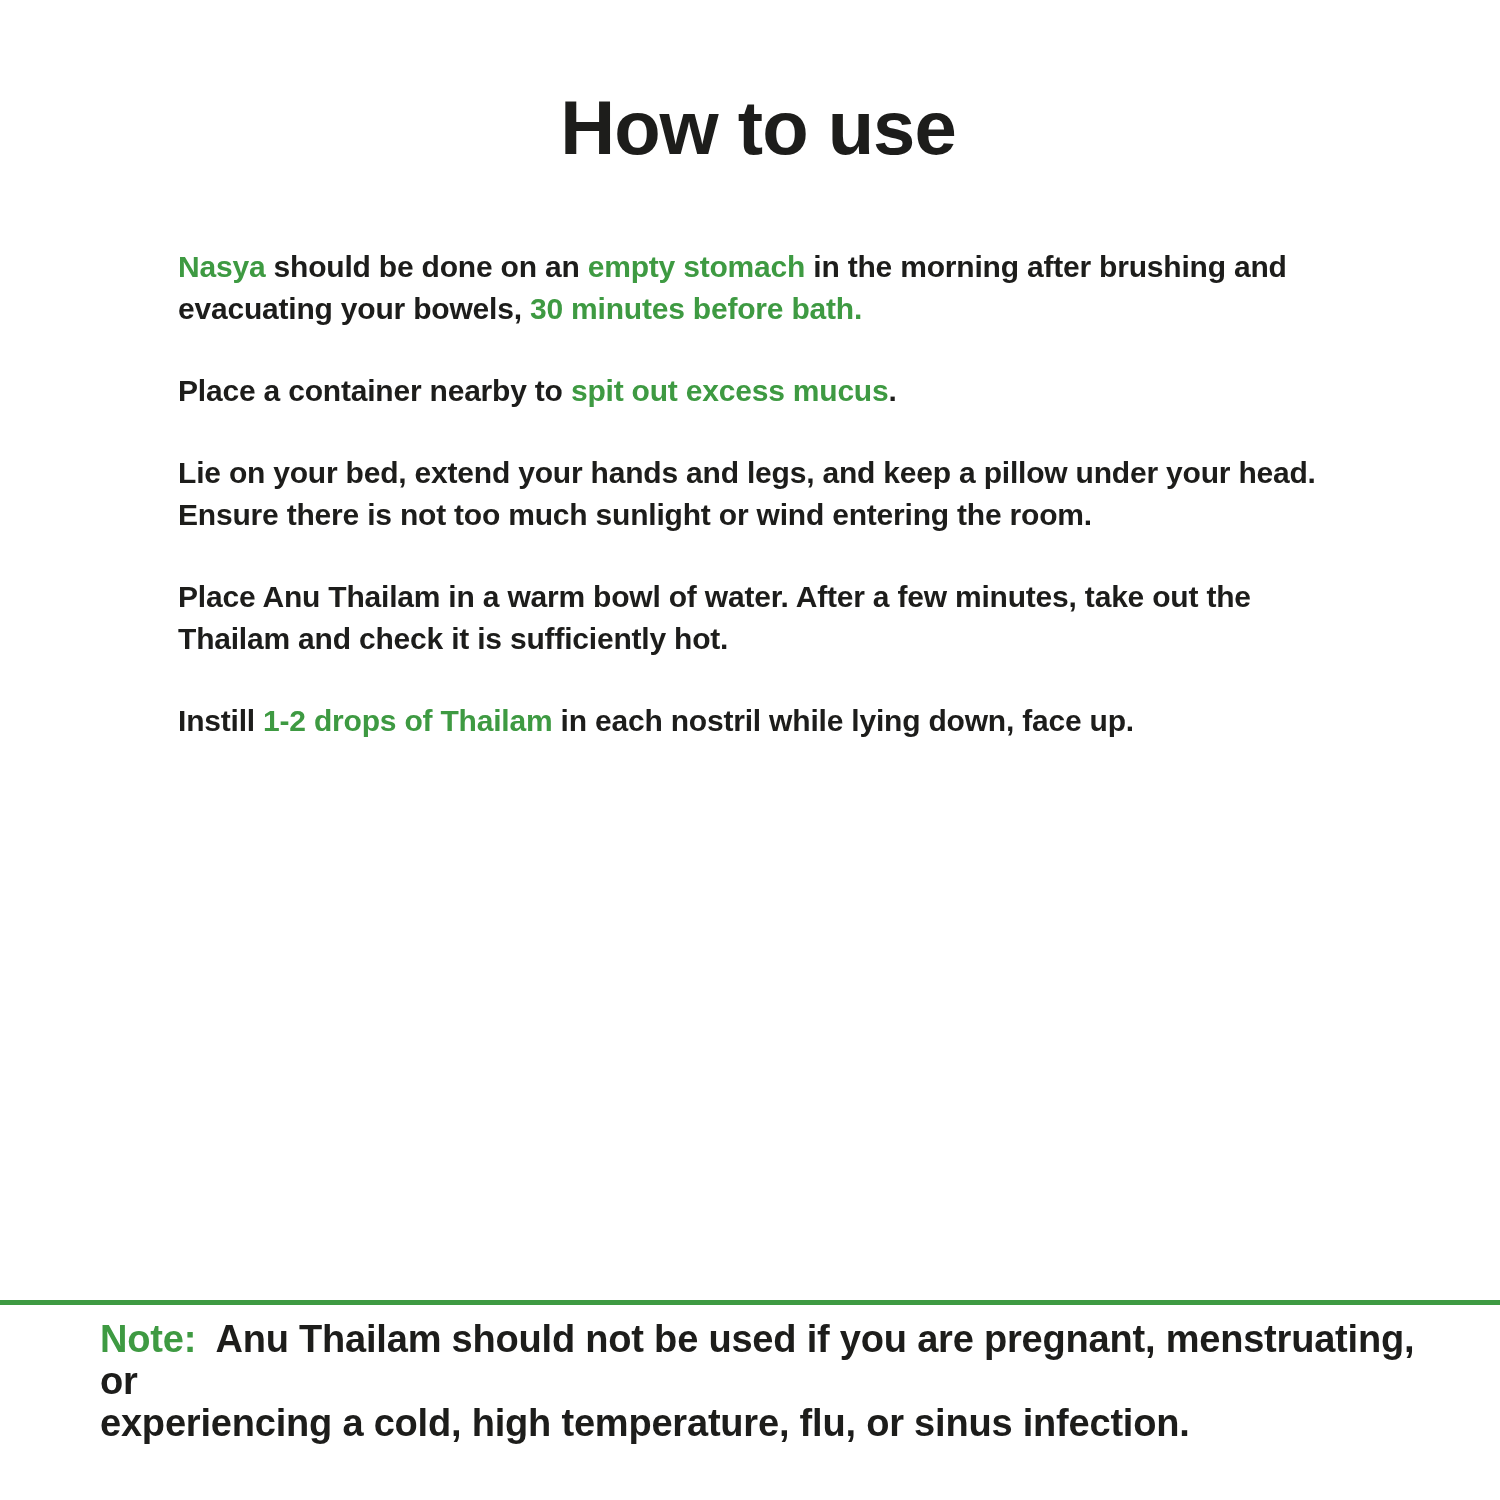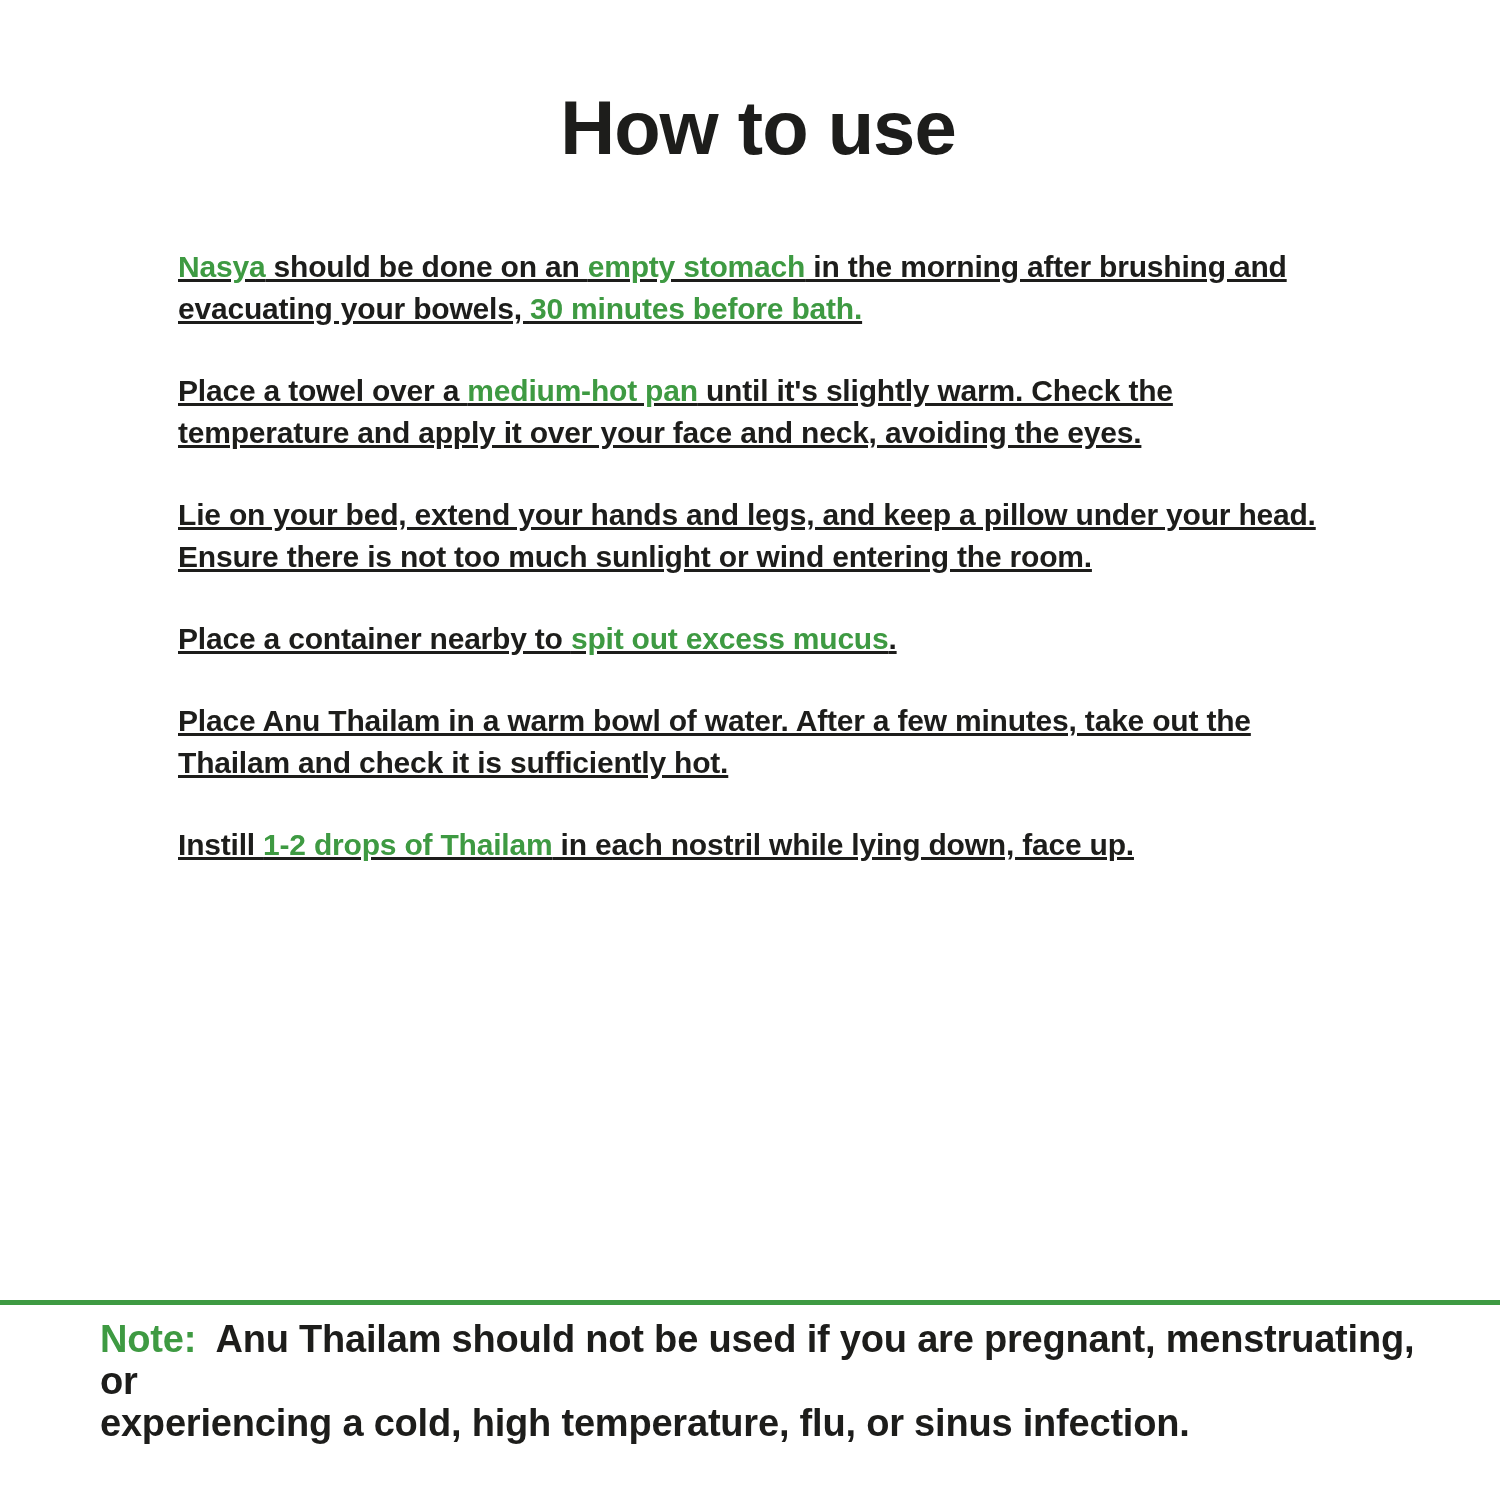--- a/index.html
+++ b/index.html
@@ -34,21 +34,20 @@
     top: 246px;
     left: 178px;
     width: 1290px;
   }
   .para {
     margin: 0 0 40px 0;
     font-size: 30px;
     line-height: 42px;
     letter-spacing: -0.2px;
     white-space: pre-wrap;
-    text-decoration: underline;
   }
   .para span.green, .note span.green {
     color: var(--green, #3e9a42);
   }
   .divider-line {
     position: absolute;
     top: 1300px;
     left: 0;
     width: 1500px;
     height: 5px;
@@ -67,25 +66,23 @@
   }
 </style>
 </head>
 <body style="--green: #3e9a42; --ink: #1d1d1b; background: rgb(255, 255, 255);">
 
 <h1 class="page-title">How to use</h1>
 
 <section class="instructions" id="paragraphs">
     <p class="para"><span class="green">Nasya</span><span> should be done on an </span><span class="green">empty stomach</span><span> in the morning after brushing and
 evacuating your bowels, </span><span class="green">30 minutes before bath.</span></p>
-    <p class="para"><span>Place a towel over a </span><span class="green">medium-hot pan</span><span> until it's slightly warm. Check the
-temperature and apply it over your face and neck, avoiding the eyes.</span></p>
+    <p class="para"><span>Place a container nearby to </span><span class="green">spit out excess mucus</span><span>.</span></p>
     <p class="para"><span>Lie on your bed, extend your hands and legs, and keep a pillow under your head.
 Ensure there is not too much sunlight or wind entering the room.</span></p>
-    <p class="para"><span>Place a container nearby to </span><span class="green">spit out excess mucus</span><span>.</span></p>
     <p class="para"><span>Place Anu Thailam in a warm bowl of water. After a few minutes, take out the
 Thailam and check it is sufficiently hot.</span></p>
     <p class="para"><span>Instill </span><span class="green">1-2 drops of Thailam</span><span> in each nostril while lying down, face up.</span></p>
   </section>
 
 <div class="divider-line"></div>
 
 <p class="note" id="note"><span class="green">Note:</span><span>  Anu Thailam should not be used if you are pregnant, menstruating, or
 experiencing a cold, high temperature, flu, or sinus infection.</span></p>
 

